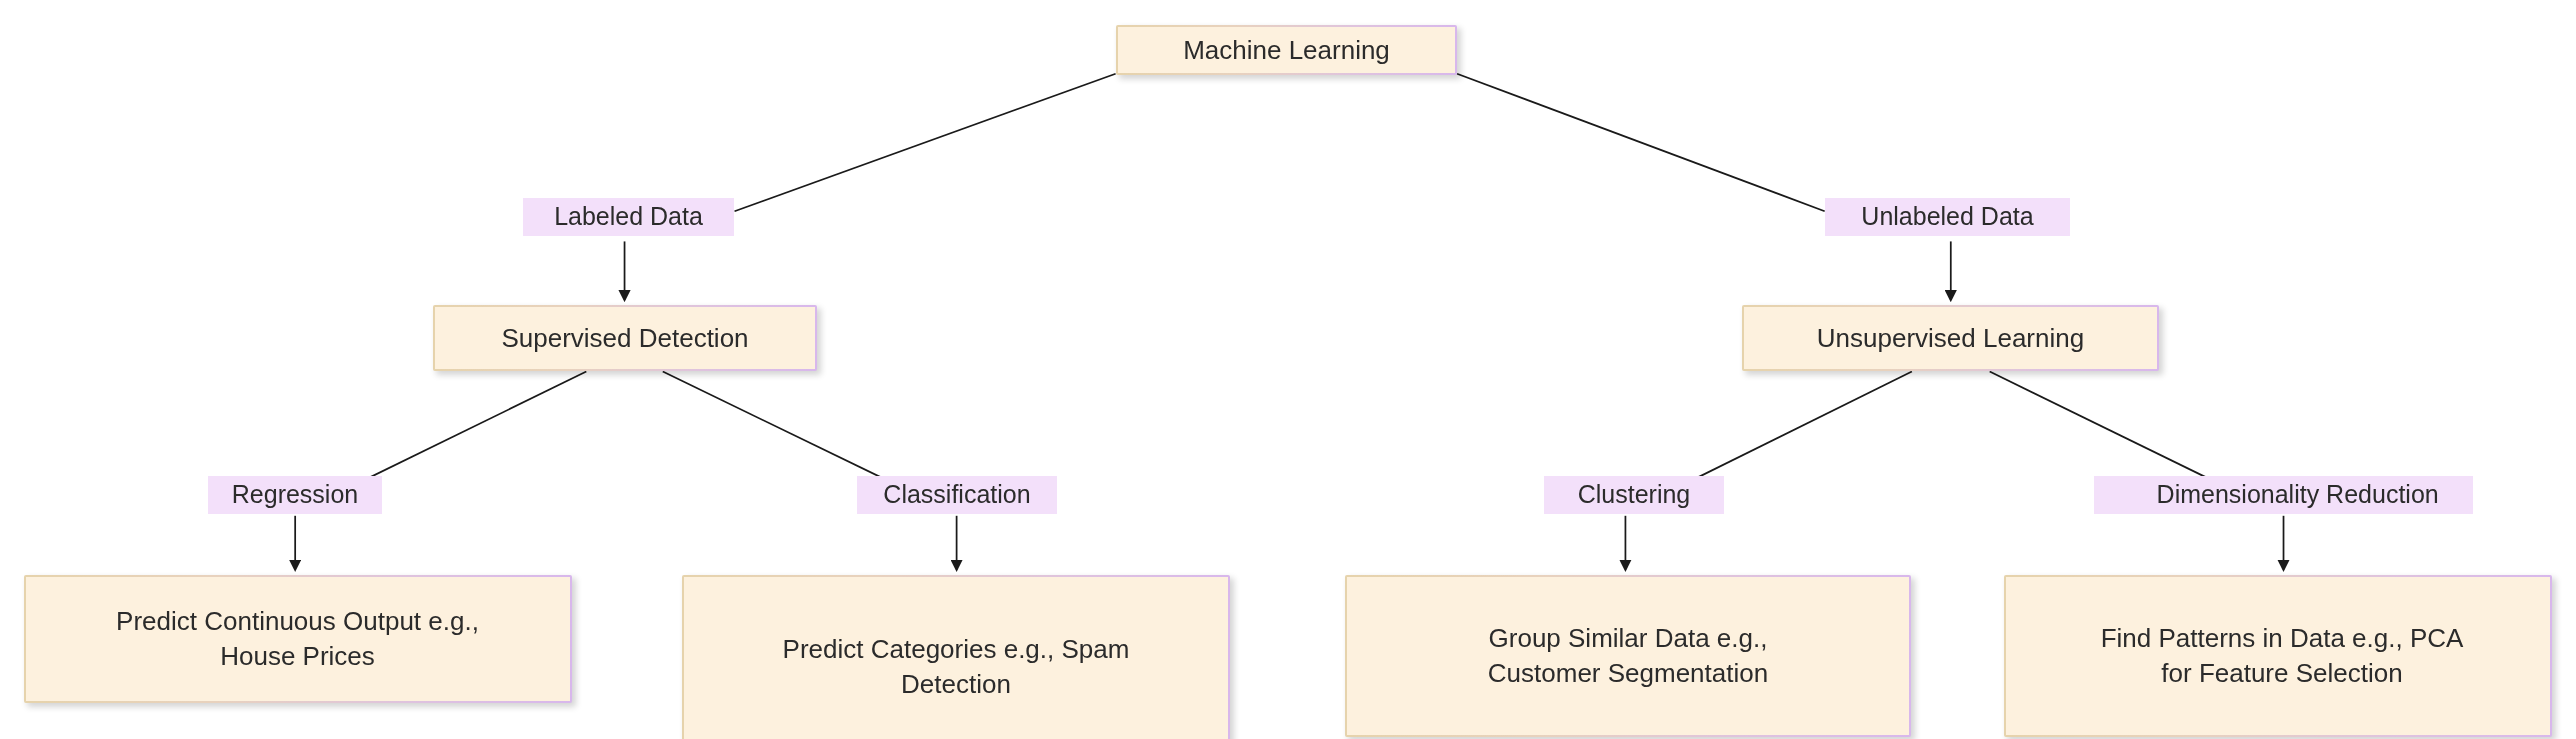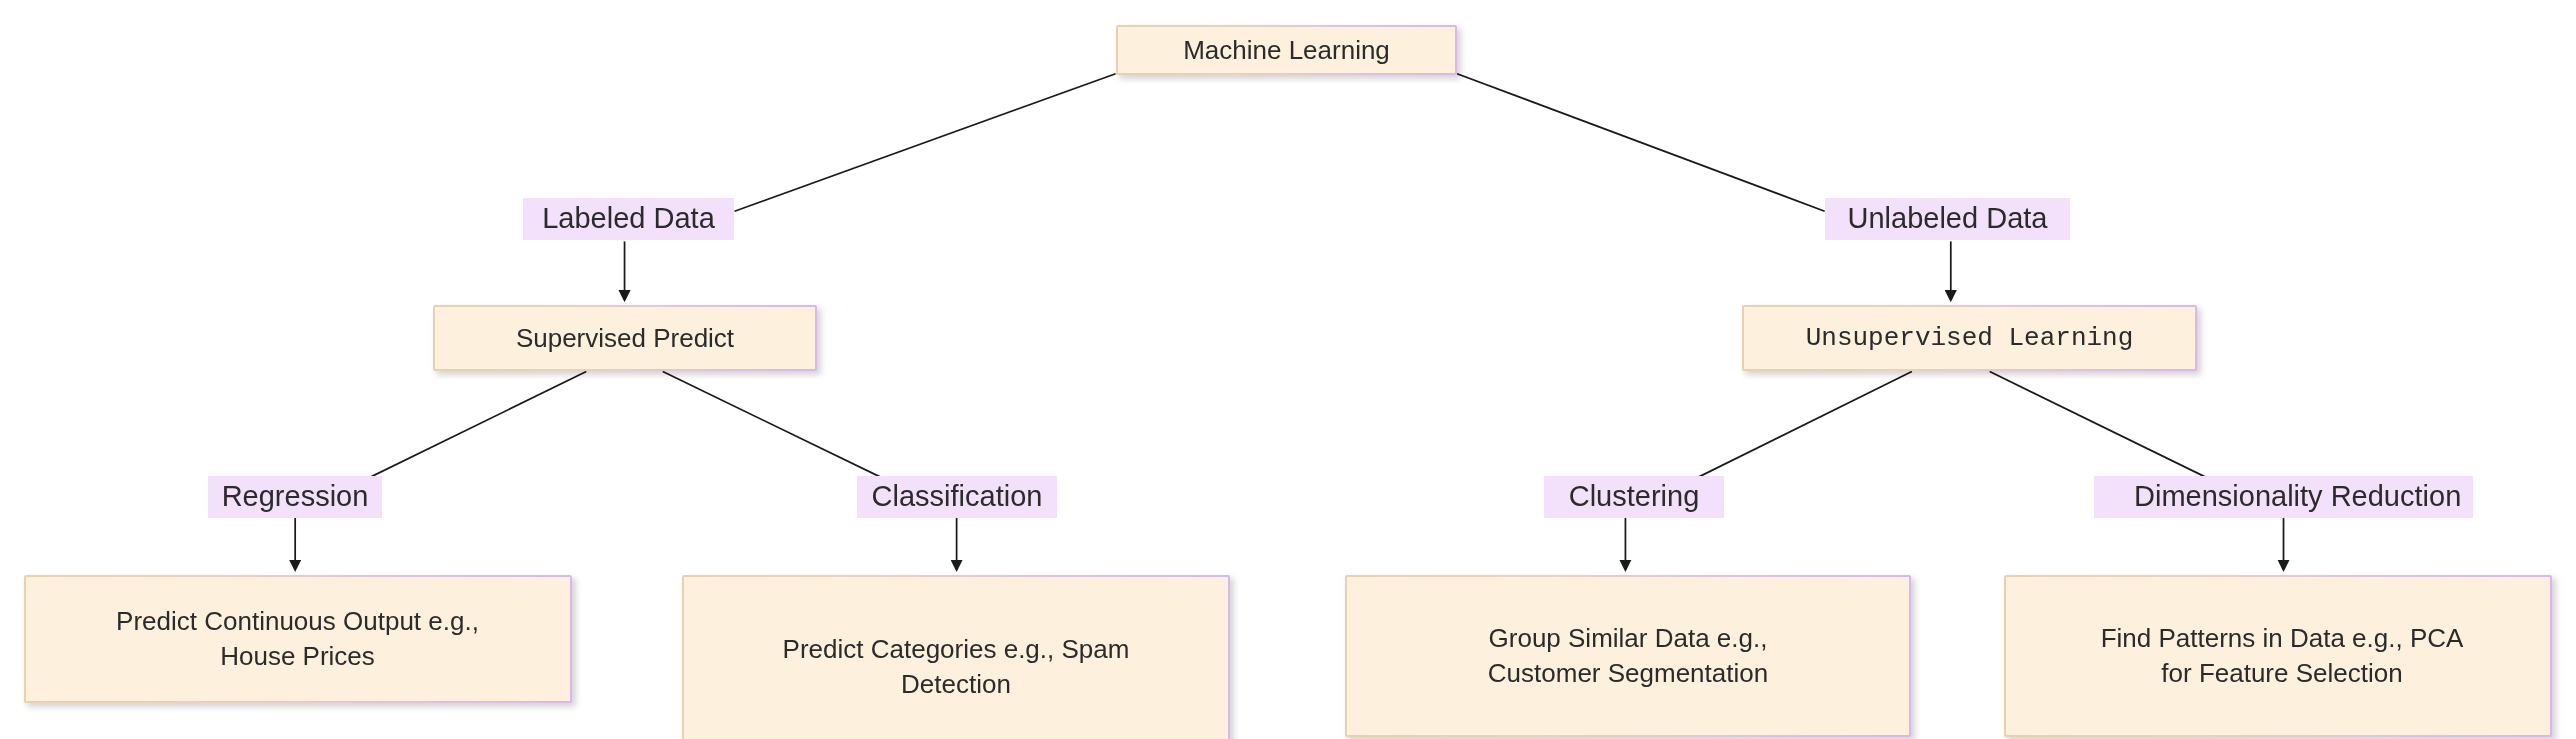--- a/index.html
+++ b/index.html
@@ -59,21 +59,21 @@
     display: block;
     white-space: pre-line;
   }
 
   
   .edge-label {
     position: absolute;
     box-sizing: border-box;
     background: #F3E0FA;
     color: #2b2b2b;
-    font-size: 29px;
+    font-size: 25px;
     line-height: 1.0;
     white-space: nowrap;
     padding: 6px 6.7px 7.4px 6.7px;
     text-align: center;
   }
 </style>
 </head>
 <body>
 
 <div id="diagram-root">
@@ -111,24 +111,24 @@
 
       <path d="M3404,742 L3404,822" marker-end="url(#arrowhead)"></path>
     </g>
   </svg>
 
   <div class="node" style="left:1116px; top:7.4px; width:341px; height:50px;">
     <span class="node-text">Machine Learning</span>
   </div>
 
   <div class="node" style="left:433px; top:287px; width:384px; height:66px;">
-    <span class="node-text">Supervised Predict</span>
+    <span class="node-text">Supervised Detection</span>
   </div>
 
-  <div class="node" style="left:1742px; top:287px; width:455px; height:66px;font-family:Liberation Mono, monospace;">
+  <div class="node" style="left:1742px; top:287px; width:417px; height:66px;">
     <span class="node-text">Unsupervised Learning</span>
   </div>
 
   <div class="node" style="left:23.5px; top:557px; width:548px; height:128px;">
     <span class="node-text">Predict Continuous Output e.g.,
 House Prices</span>
   </div>
 
   <div class="node" style="left:682px; top:557px; width:548px; height:183px;">
     <span class="node-text">Predict Categories e.g., Spam

